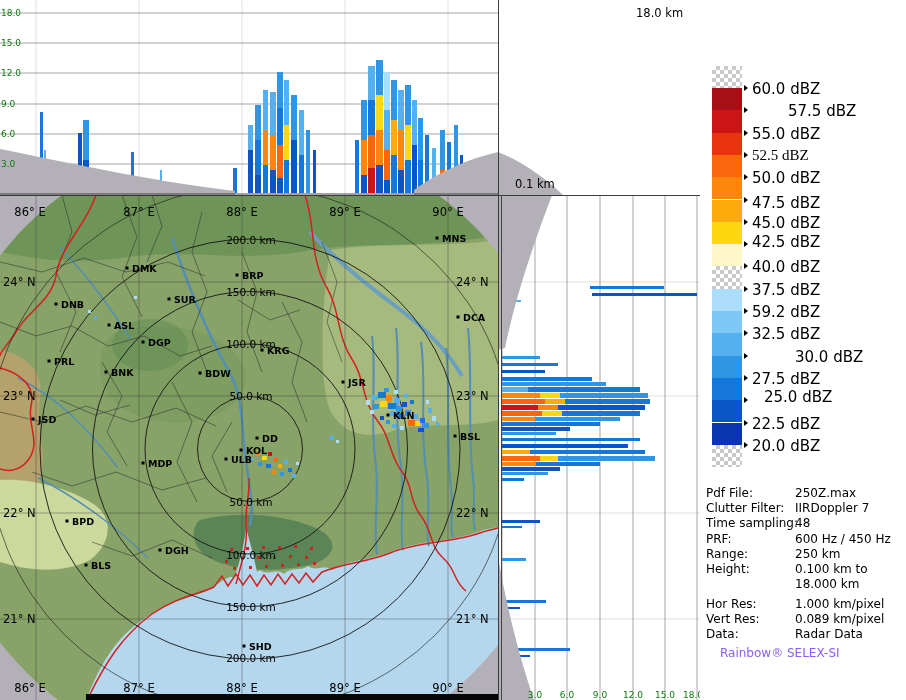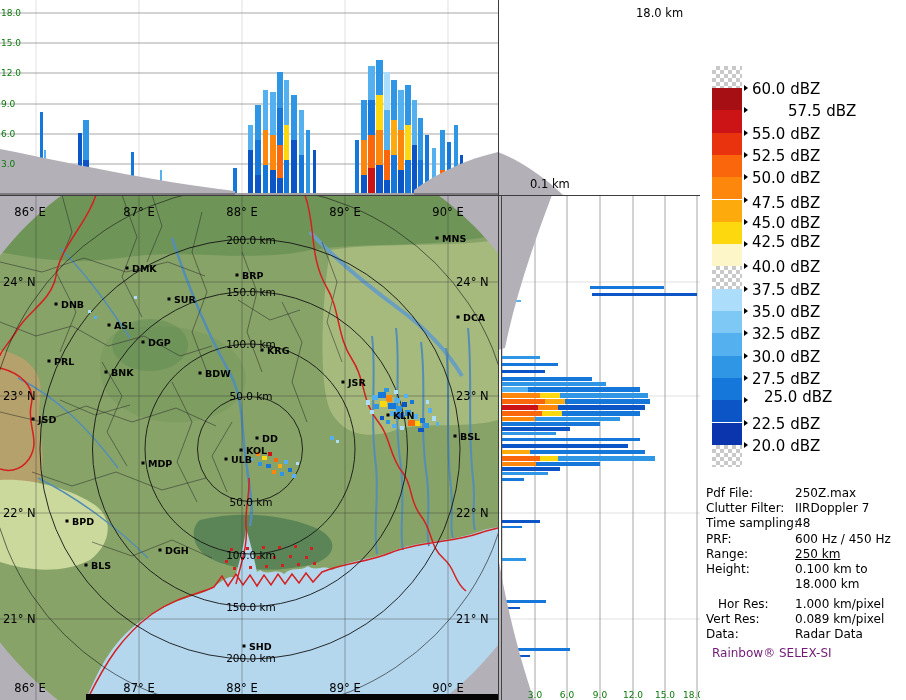--- a/index.html
+++ b/index.html
@@ -9,35 +9,35 @@
   svg{position:absolute;display:block}
   svg text{font-family:"DejaVu Sans",sans-serif}
   #top-strip{left:0;top:0}
   #corner{left:498px;top:0}
   #map{left:0;top:195px}
   #right-strip{left:498px;top:195px}
   .divider-v{position:absolute;left:498px;top:0;width:1px;height:700px;background:#3c3c3c;z-index:3}
   .divider-h{position:absolute;left:0;top:195px;width:700px;height:1px;background:#3c3c3c;z-index:3}
   .axis-label{position:absolute;font-size:11.5px;color:#000;z-index:6;white-space:nowrap}
   #axis-top-label{left:636px;top:6px}
-  #axis-origin-label{left:530px;top:177px}
+  #axis-origin-label{left:515px;top:177px}
   #legend{position:absolute;left:700px;top:0;width:206px;height:700px;background:#fff;z-index:4}
   .lg-title{position:absolute;left:0;width:100%;text-align:center;font-size:15px;color:#000;white-space:nowrap}
   #lg-product{top:5px}
   #lg-datetime{top:26px}
   #lg-site{top:46px}
   .sw{position:absolute;left:12px;width:30px}
   .checker{background-image:conic-gradient(#c9c9c9 25%,#ffffff 0 50%,#c9c9c9 0 75%,#ffffff 0);
            background-size:8px 8px}
   .sw-label{position:absolute;left:52px;font-size:15px;color:#000;white-space:nowrap}
   .sw-arrow{position:absolute;left:44px;width:0;height:0;border-left:4px solid #000;
             border-top:3px solid transparent;border-bottom:3px solid transparent}
   .info-label{position:absolute;left:6px;font-size:12px;color:#000;white-space:nowrap}
   .info-value{position:absolute;left:95px;font-size:12px;color:#000;white-space:nowrap}
-  #footer{position:absolute;left:12px;top:646px;font-size:12px;color:#701a75;white-space:nowrap}
+  #footer{position:absolute;left:20px;top:646px;font-size:12px;color:#8b5cf6;white-space:nowrap}
   .tick{fill:#0c7a0c;font-size:9px}
   .geo-label{font-size:11.5px;fill:#000}
   .ring-label{font-size:10.5px;fill:#000}
   .city-label{font-size:9.5px;font-weight:bold;fill:#000}
 </style>
 </head>
 <body>
 
 <div id="root">
 
@@ -387,64 +387,64 @@
         <div class="sw" style="top: 400.2px; height: 22.3px; background: rgb(11, 85, 198);"></div>
         <div class="sw" style="top: 422.5px; height: 22.3px; background: rgb(10, 53, 173);"></div>
         <div class="sw checker" style="top: 444.8px; height: 22.3px;"></div>
         <div class="sw-arrow" style="top: 85px;"></div>
         <div class="sw-label" style="top: 80px;">60.0 dBZ</div>
         <div class="sw-arrow" style="top: 107.3px;"></div>
         <div class="sw-label" style="top: 102.3px; margin-left: 36px;">57.5 dBZ</div>
         <div class="sw-arrow" style="top: 129.6px;"></div>
         <div class="sw-label" style="top: 124.6px;">55.0 dBZ</div>
         <div class="sw-arrow" style="top: 151.9px;"></div>
-        <div class="sw-label" style="top: 146.9px;">52.5 dBZ</div>
+        <div class="sw-label" style="top: 146.9px; font-family: Liberation Serif, serif;">52.5 dBZ</div>
         <div class="sw-arrow" style="top: 174.2px;"></div>
         <div class="sw-label" style="top: 169.2px;">50.0 dBZ</div>
         <div class="sw-arrow" style="top: 196.5px;"></div>
         <div class="sw-label" style="top: 194px;">47.5 dBZ</div>
         <div class="sw-arrow" style="top: 218.8px;"></div>
         <div class="sw-label" style="top: 213.8px;">45.0 dBZ</div>
         <div class="sw-arrow" style="top: 241.1px;"></div>
         <div class="sw-label" style="top: 233px;">42.5 dBZ</div>
         <div class="sw-arrow" style="top: 263.4px;"></div>
         <div class="sw-label" style="top: 258.4px;">40.0 dBZ</div>
         <div class="sw-arrow" style="top: 285.7px;"></div>
         <div class="sw-label" style="top: 280.7px;">37.5 dBZ</div>
         <div class="sw-arrow" style="top: 308px;"></div>
-        <div class="sw-label" style="top: 303px;">35.0 dBZ</div>
+        <div class="sw-label" style="top: 303px;">59.2 dBZ</div>
         <div class="sw-arrow" style="top: 330.3px;"></div>
         <div class="sw-label" style="top: 325.3px;">32.5 dBZ</div>
         <div class="sw-arrow" style="top: 352.6px;"></div>
-        <div class="sw-label" style="top: 347.6px;">30.0 dBZ</div>
+        <div class="sw-label" style="top: 347.6px; margin-left: 43px;">30.0 dBZ</div>
         <div class="sw-arrow" style="top: 374.9px;"></div>
         <div class="sw-label" style="top: 369.9px;">27.5 dBZ</div>
         <div class="sw-arrow" style="top: 397.2px;"></div>
         <div class="sw-label" style="top: 388px; margin-left: 12px;">25.0 dBZ</div>
         <div class="sw-arrow" style="top: 419.5px;"></div>
         <div class="sw-label" style="top: 414.5px;">22.5 dBZ</div>
         <div class="sw-arrow" style="top: 441.8px;"></div>
         <div class="sw-label" style="top: 436.8px;">20.0 dBZ</div>
       </div>
     <div id="info-rows">
         <span class="info-label" style="top: 486px;">Pdf File:</span>
         <span class="info-value" style="top: 486px;">250Z.max</span>
         <span class="info-label" style="top: 501.2px;">Clutter Filter:</span>
         <span class="info-value" style="top: 501.2px;">IIRDoppler 7</span>
         <span class="info-label" style="top: 516.4px;">Time sampling:</span>
         <span class="info-value" style="top: 516.4px;">48</span>
         <span class="info-label" style="top: 531.6px;">PRF:</span>
         <span class="info-value" style="top: 531.6px;">600 Hz / 450 Hz</span>
         <span class="info-label" style="top: 546.8px;">Range:</span>
-        <span class="info-value" style="top: 546.8px; text-decoration: underline;">250 km</span>
+        <span class="info-value" style="top: 546.8px;">250 km</span>
         <span class="info-label" style="top: 562px;">Height:</span>
         <span class="info-value" style="top: 562px;">0.100 km to</span>
         <span class="info-label" style="top: 577.2px;"></span>
         <span class="info-value" style="top: 577.2px;">18.000 km</span>
-        <span class="info-label" style="top: 597px; margin-left: 12px;">Hor Res:</span>
+        <span class="info-label" style="top: 597px;">Hor Res:</span>
         <span class="info-value" style="top: 597px;">1.000 km/pixel</span>
         <span class="info-label" style="top: 612.2px;">Vert Res:</span>
         <span class="info-value" style="top: 612.2px;">0.089 km/pixel</span>
         <span class="info-label" style="top: 627.4px;">Data:</span>
         <span class="info-value" style="top: 627.4px;">Radar Data</span>
       </div>
     <div id="footer">Rainbow® SELEX-SI</div>
   </div>
 
 </div>

